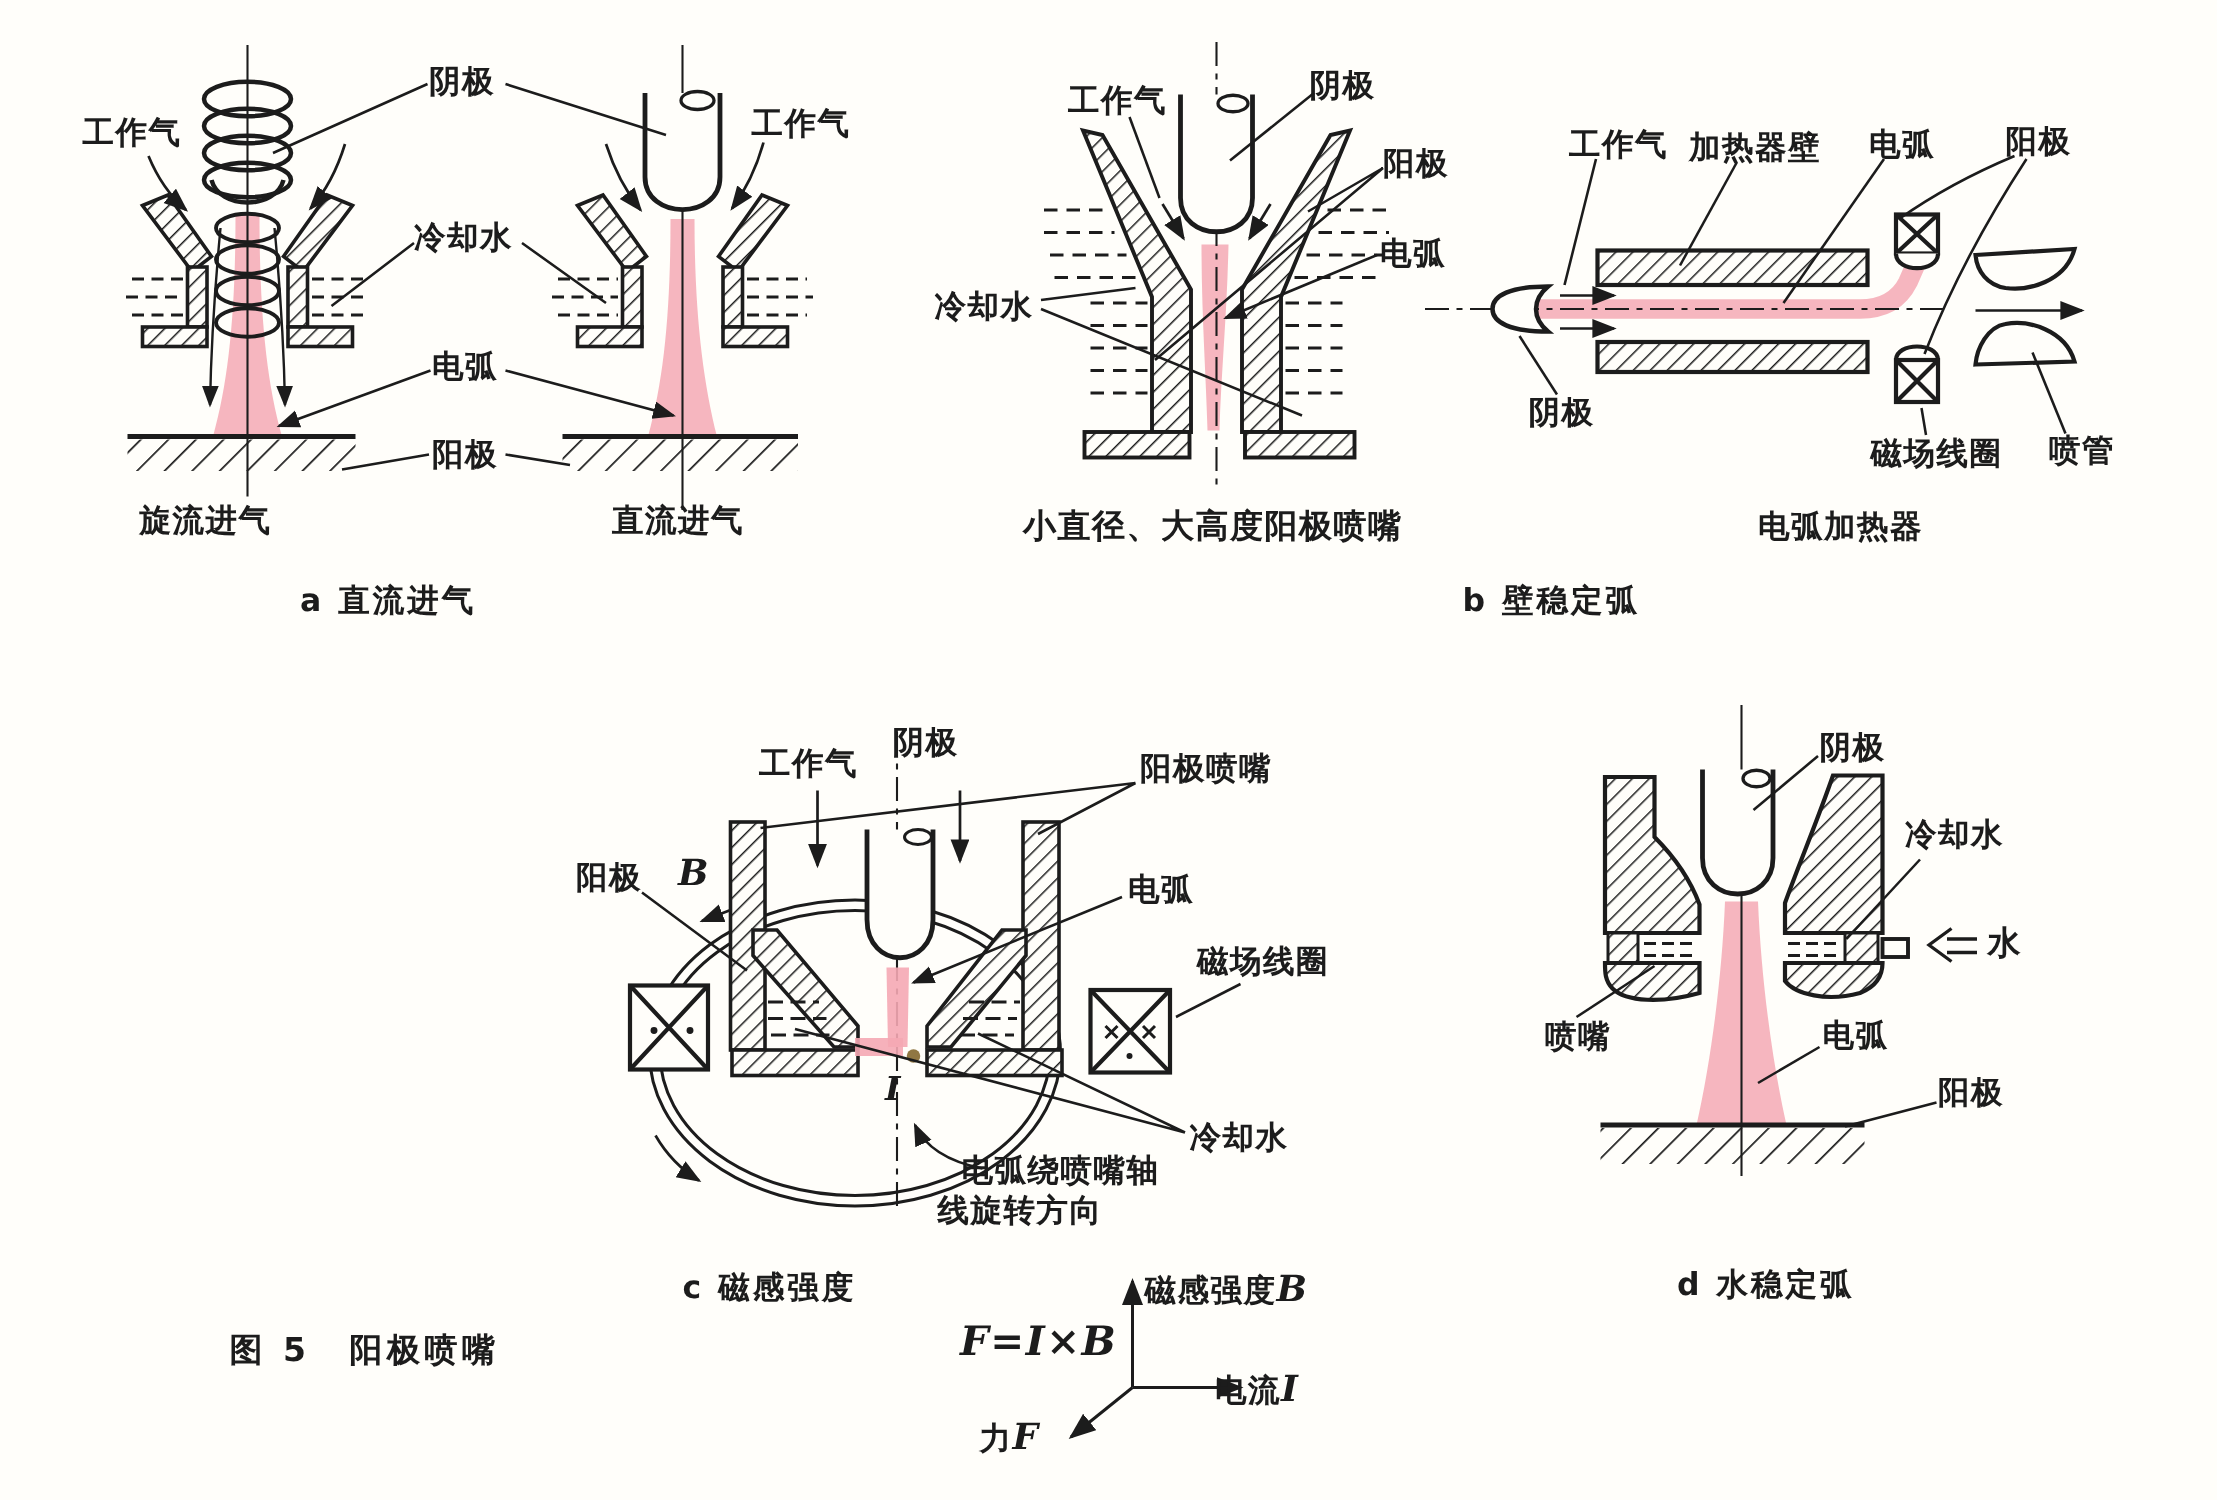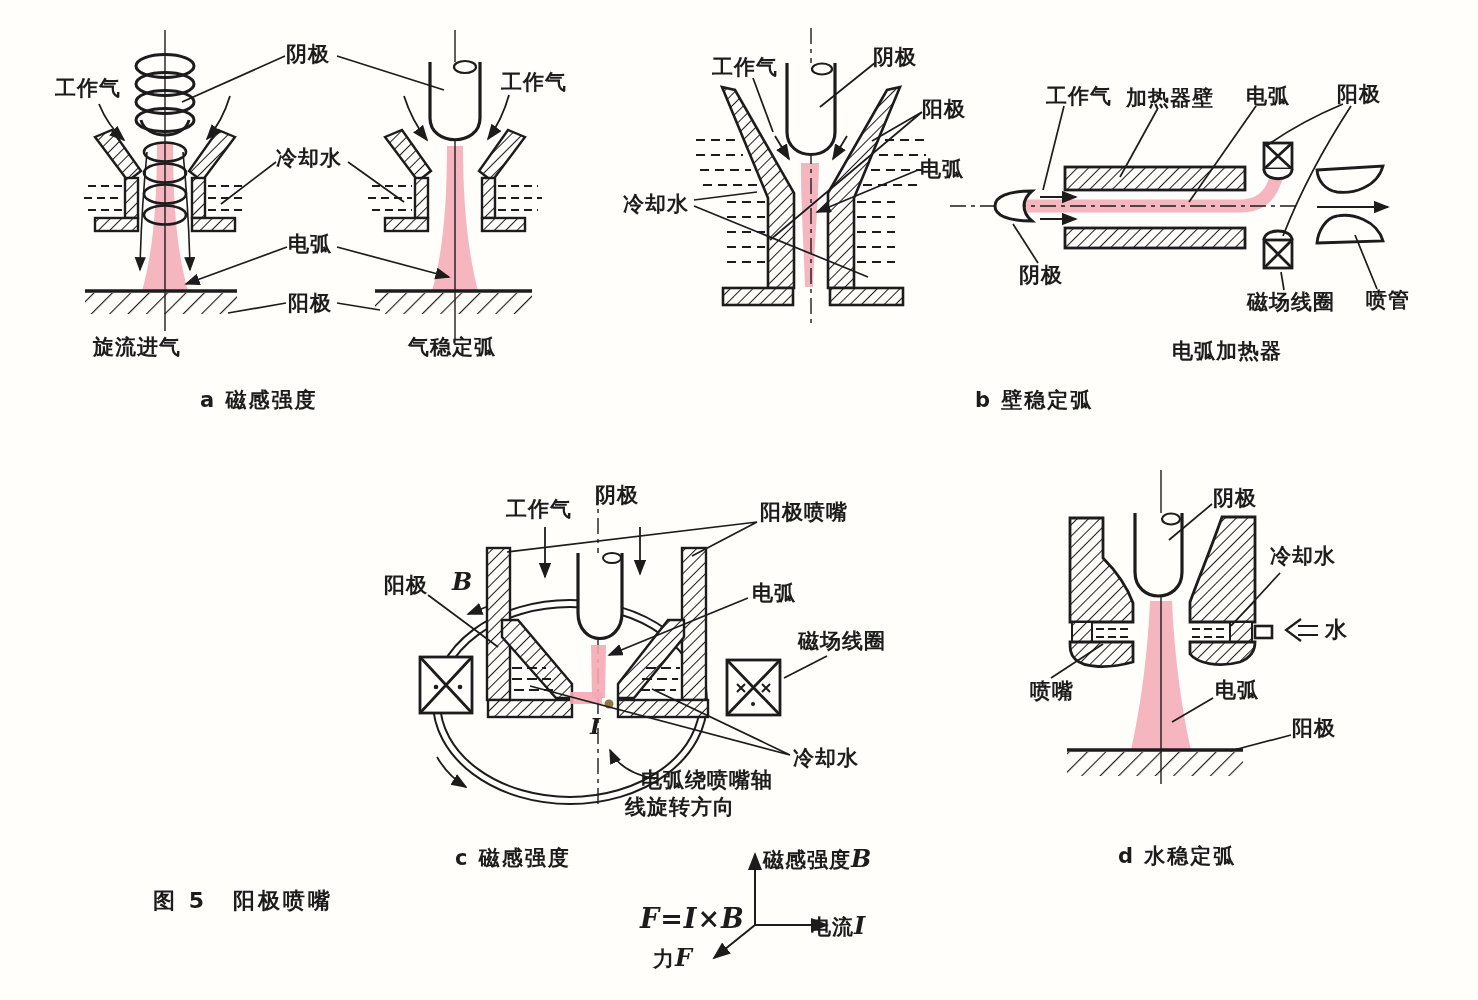--- a/index.html
+++ b/index.html
@@ -5,21 +5,21 @@
   html,body{margin:0;padding:0;background:#e8e8e8;}
   .page{position:relative;width:1478px;height:1000px;background:#fffefa;overflow:hidden;
         font-family:"DejaVu Sans","Liberation Serif",serif;color:#1c1c1c;}
   .art{position:absolute;left:0;top:0;}
   .lbl{position:absolute;font-size:21px;line-height:1.15;letter-spacing:1px;white-space:nowrap;font-weight:600;}
   .cap{font-size:21px;letter-spacing:2px;font-weight:600;}
   .subcap{font-size:21px;letter-spacing:1px;font-weight:600;}
   .wide{font-size:22px;}
   .sym{font-family:"DejaVu Serif","Liberation Serif",serif;font-style:italic;font-weight:bold;font-size:24px;letter-spacing:0;}
   .symi{font-family:"DejaVu Serif","Liberation Serif",serif;font-style:italic;font-weight:600;font-size:22px;letter-spacing:0;}
-  .formula{font-family:"DejaVu Serif","Liberation Serif",serif;font-style:italic;font-weight:bold;font-size:27px;letter-spacing:1px;margin-top:24px;}
+  .formula{font-family:"DejaVu Serif","Liberation Serif",serif;font-style:italic;font-weight:bold;font-size:27px;letter-spacing:1px;}
   .figcap{font-size:22px;letter-spacing:3px;font-weight:600;}
   .figcap .gap{display:inline-block;width:26px;}
 </style>
 </head>
 <body>
 
 <div class="page">
 
 <svg class="art" width="1478" height="1000" viewBox="0 0 1478 1000">
   <defs>
@@ -220,28 +220,29 @@
   </g>
 </svg>
 
 <div class="lbl" style="left:55px;top:76px">工作气</div>
 <div class="lbl" style="left:286px;top:42px">阴极</div>
 <div class="lbl" style="left:276px;top:146px">冷却水</div>
 <div class="lbl" style="left:288px;top:232px">电弧</div>
 <div class="lbl" style="left:288px;top:291px">阳极</div>
 <div class="lbl" style="left:501px;top:70px">工作气</div>
 <div class="lbl subcap" style="left:93px;top:335px">旋流进气</div>
-<div class="lbl subcap" style="left:408px;top:335px">气稳定弧</div>
-<div class="lbl cap" style="left:200px;top:388px">a 磁感强度</div>
+<div class="lbl subcap" style="left:408px;top:335px">直流进气</div>
+<div class="lbl cap" style="left:200px;top:388px">a 直流进气</div>
 
 <div class="lbl" style="left:712px;top:55px">工作气</div>
 <div class="lbl" style="left:873px;top:45px">阴极</div>
 <div class="lbl" style="left:922px;top:97px">阳极</div>
 <div class="lbl" style="left:920px;top:157px">电弧</div>
 <div class="lbl" style="left:623px;top:192px">冷却水</div>
+<div class="lbl subcap wide" style="left:682px;top:339px">小直径、大高度阳极喷嘴</div>
 
 <div class="lbl" style="left:1046px;top:84px">工作气</div>
 <div class="lbl" style="left:1126px;top:86px">加热器壁</div>
 <div class="lbl" style="left:1246px;top:84px">电弧</div>
 <div class="lbl" style="left:1337px;top:82px">阳极</div>
 <div class="lbl" style="left:1019px;top:263px">阴极</div>
 <div class="lbl" style="left:1247px;top:290px">磁场线圈</div>
 <div class="lbl" style="left:1366px;top:288px">喷管</div>
 <div class="lbl subcap" style="left:1172px;top:339px">电弧加热器</div>
 <div class="lbl cap" style="left:975px;top:388px">b 壁稳定弧</div>

